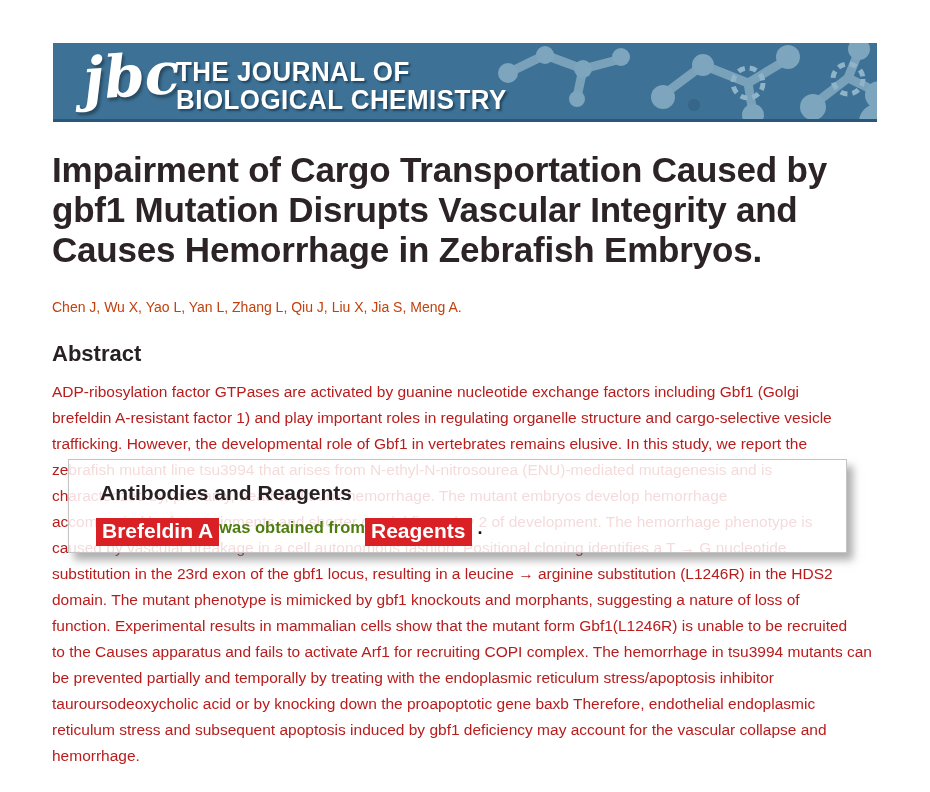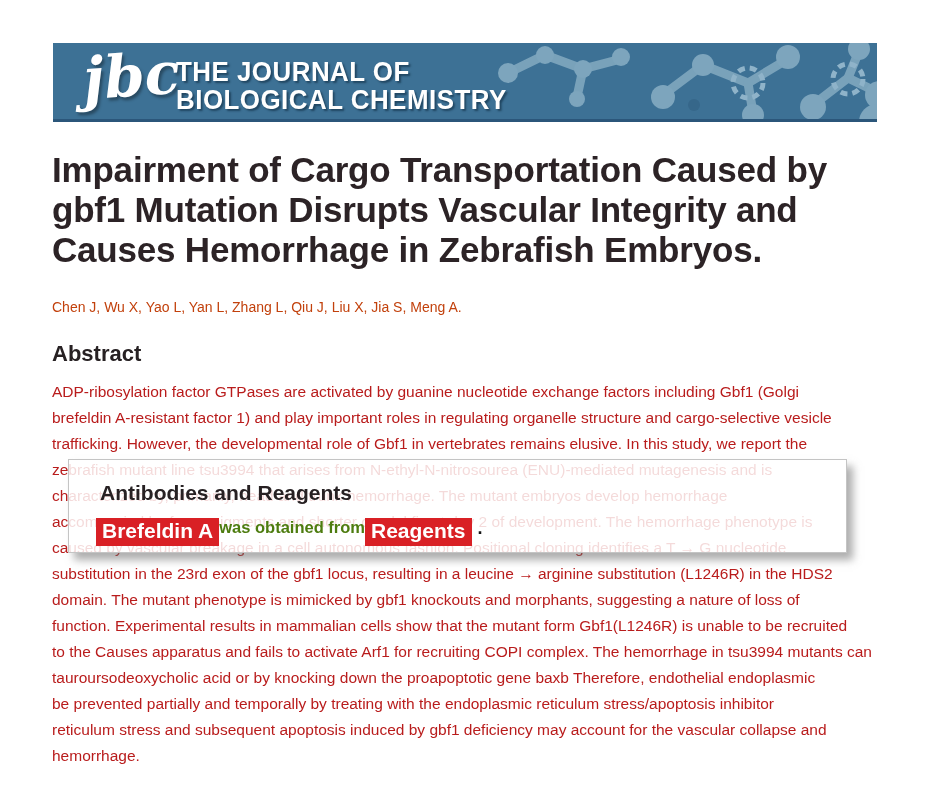--- a/index.html
+++ b/index.html
@@ -140,22 +140,22 @@
     <div class="line">brefeldin A-resistant factor 1) and play important roles in regulating organelle structure and cargo-selective vesicle</div>
     <div class="line">trafficking. However, the developmental role of Gbf1 in vertebrates remains elusive. In this study, we report the</div>
     <div class="line">zebrafish mutant line tsu3994 that arises from N-ethyl-N-nitrosourea (ENU)-mediated mutagenesis and is</div>
     <div class="line">characterized by, primarily, head and trunk hemorrhage. The mutant embryos develop hemorrhage</div>
     <div class="line">accompanied by fewer pigments and shorter caudal fin at day 2 of development. The hemorrhage phenotype is</div>
     <div class="line">caused by vascular breakage in a cell autonomous fashion. Positional cloning identifies a T → G nucleotide</div>
     <div class="line">substitution in the 23rd exon of the gbf1 locus, resulting in a leucine → arginine substitution (L1246R) in the HDS2</div>
     <div class="line">domain. The mutant phenotype is mimicked by gbf1 knockouts and morphants, suggesting a nature of loss of</div>
     <div class="line">function. Experimental results in mammalian cells show that the mutant form Gbf1(L1246R) is unable to be recruited</div>
     <div class="line">to the Causes apparatus and fails to activate Arf1 for recruiting COPI complex. The hemorrhage in tsu3994 mutants can</div>
+    <div class="line">be prevented partially and temporally by treating with the endoplasmic reticulum stress/apoptosis inhibitor</div>
     <div class="line">tauroursodeoxycholic acid or by knocking down the proapoptotic gene baxb Therefore, endothelial endoplasmic</div>
-    <div class="line">be prevented partially and temporally by treating with the endoplasmic reticulum stress/apoptosis inhibitor</div>
     <div class="line">reticulum stress and subsequent apoptosis induced by gbf1 deficiency may account for the vascular collapse and</div>
     <div class="line">hemorrhage.</div>
   </div>
 
   <div class="popup">
     <div class="popup-heading">Antibodies and Reagents</div>
     <div class="popup-row">
       <span class="chip">Brefeldin A</span>
       <span class="mid-text">was obtained from</span>
       <span class="chip">Reagents</span>

